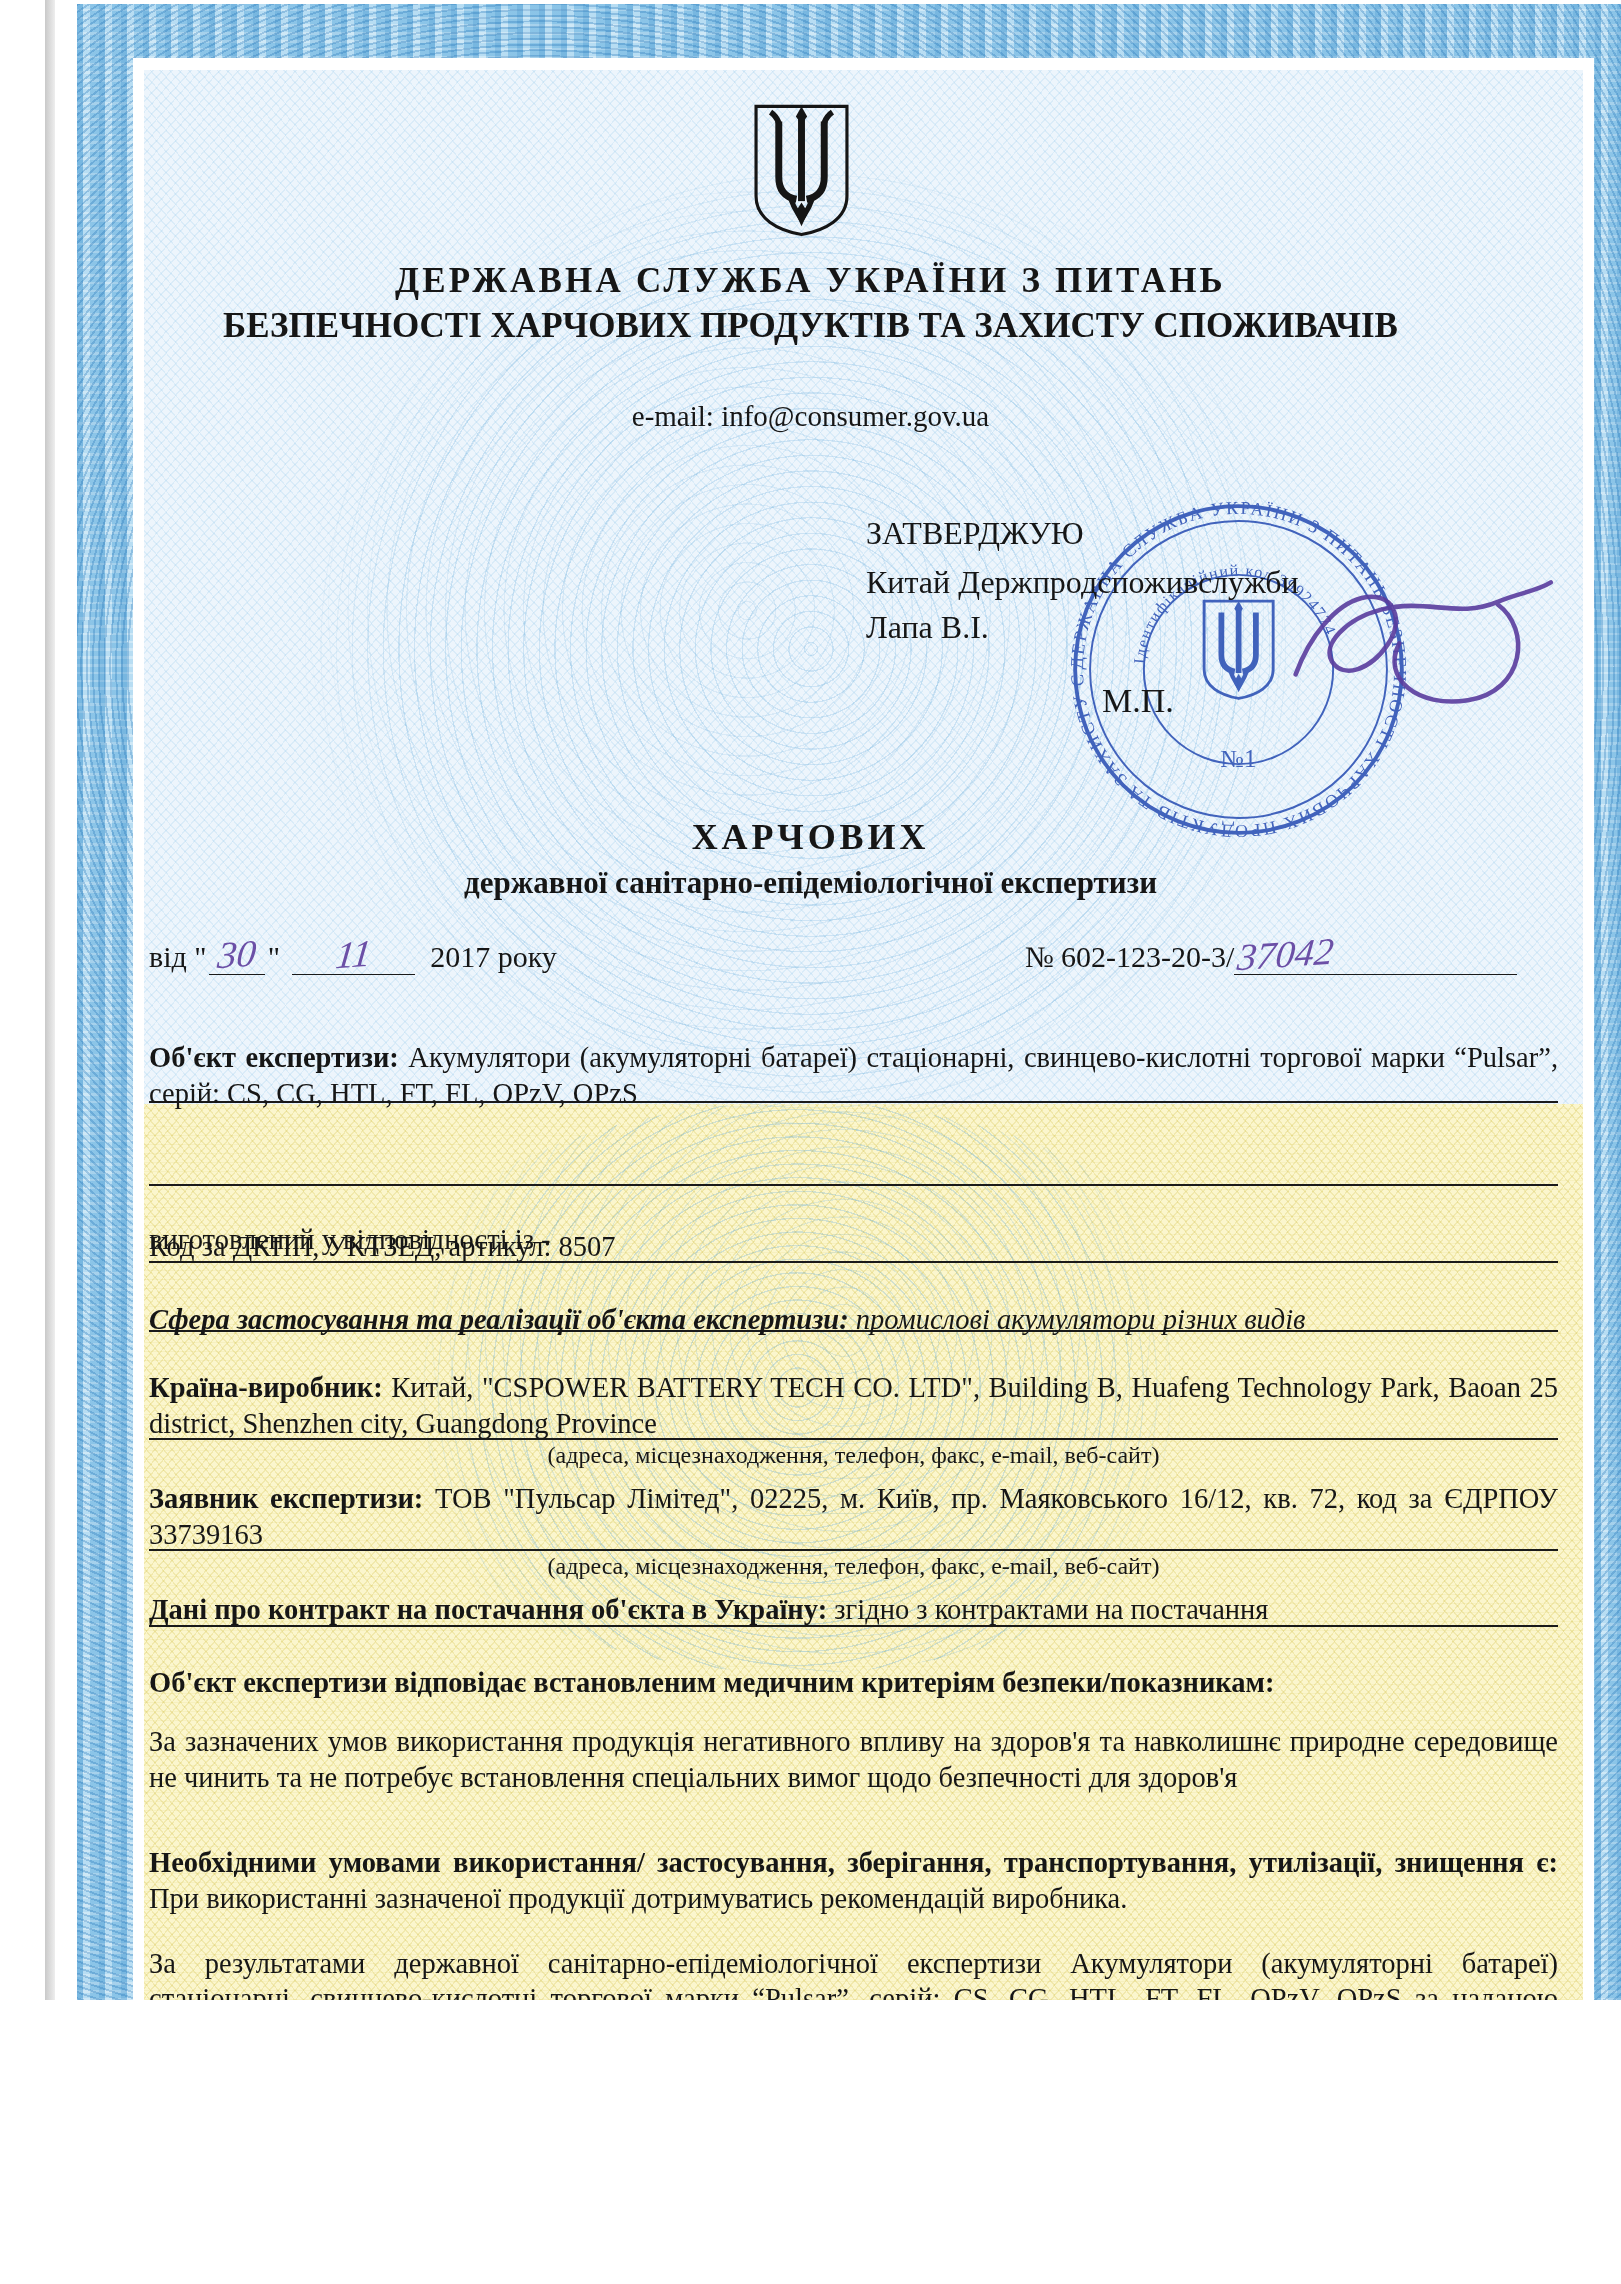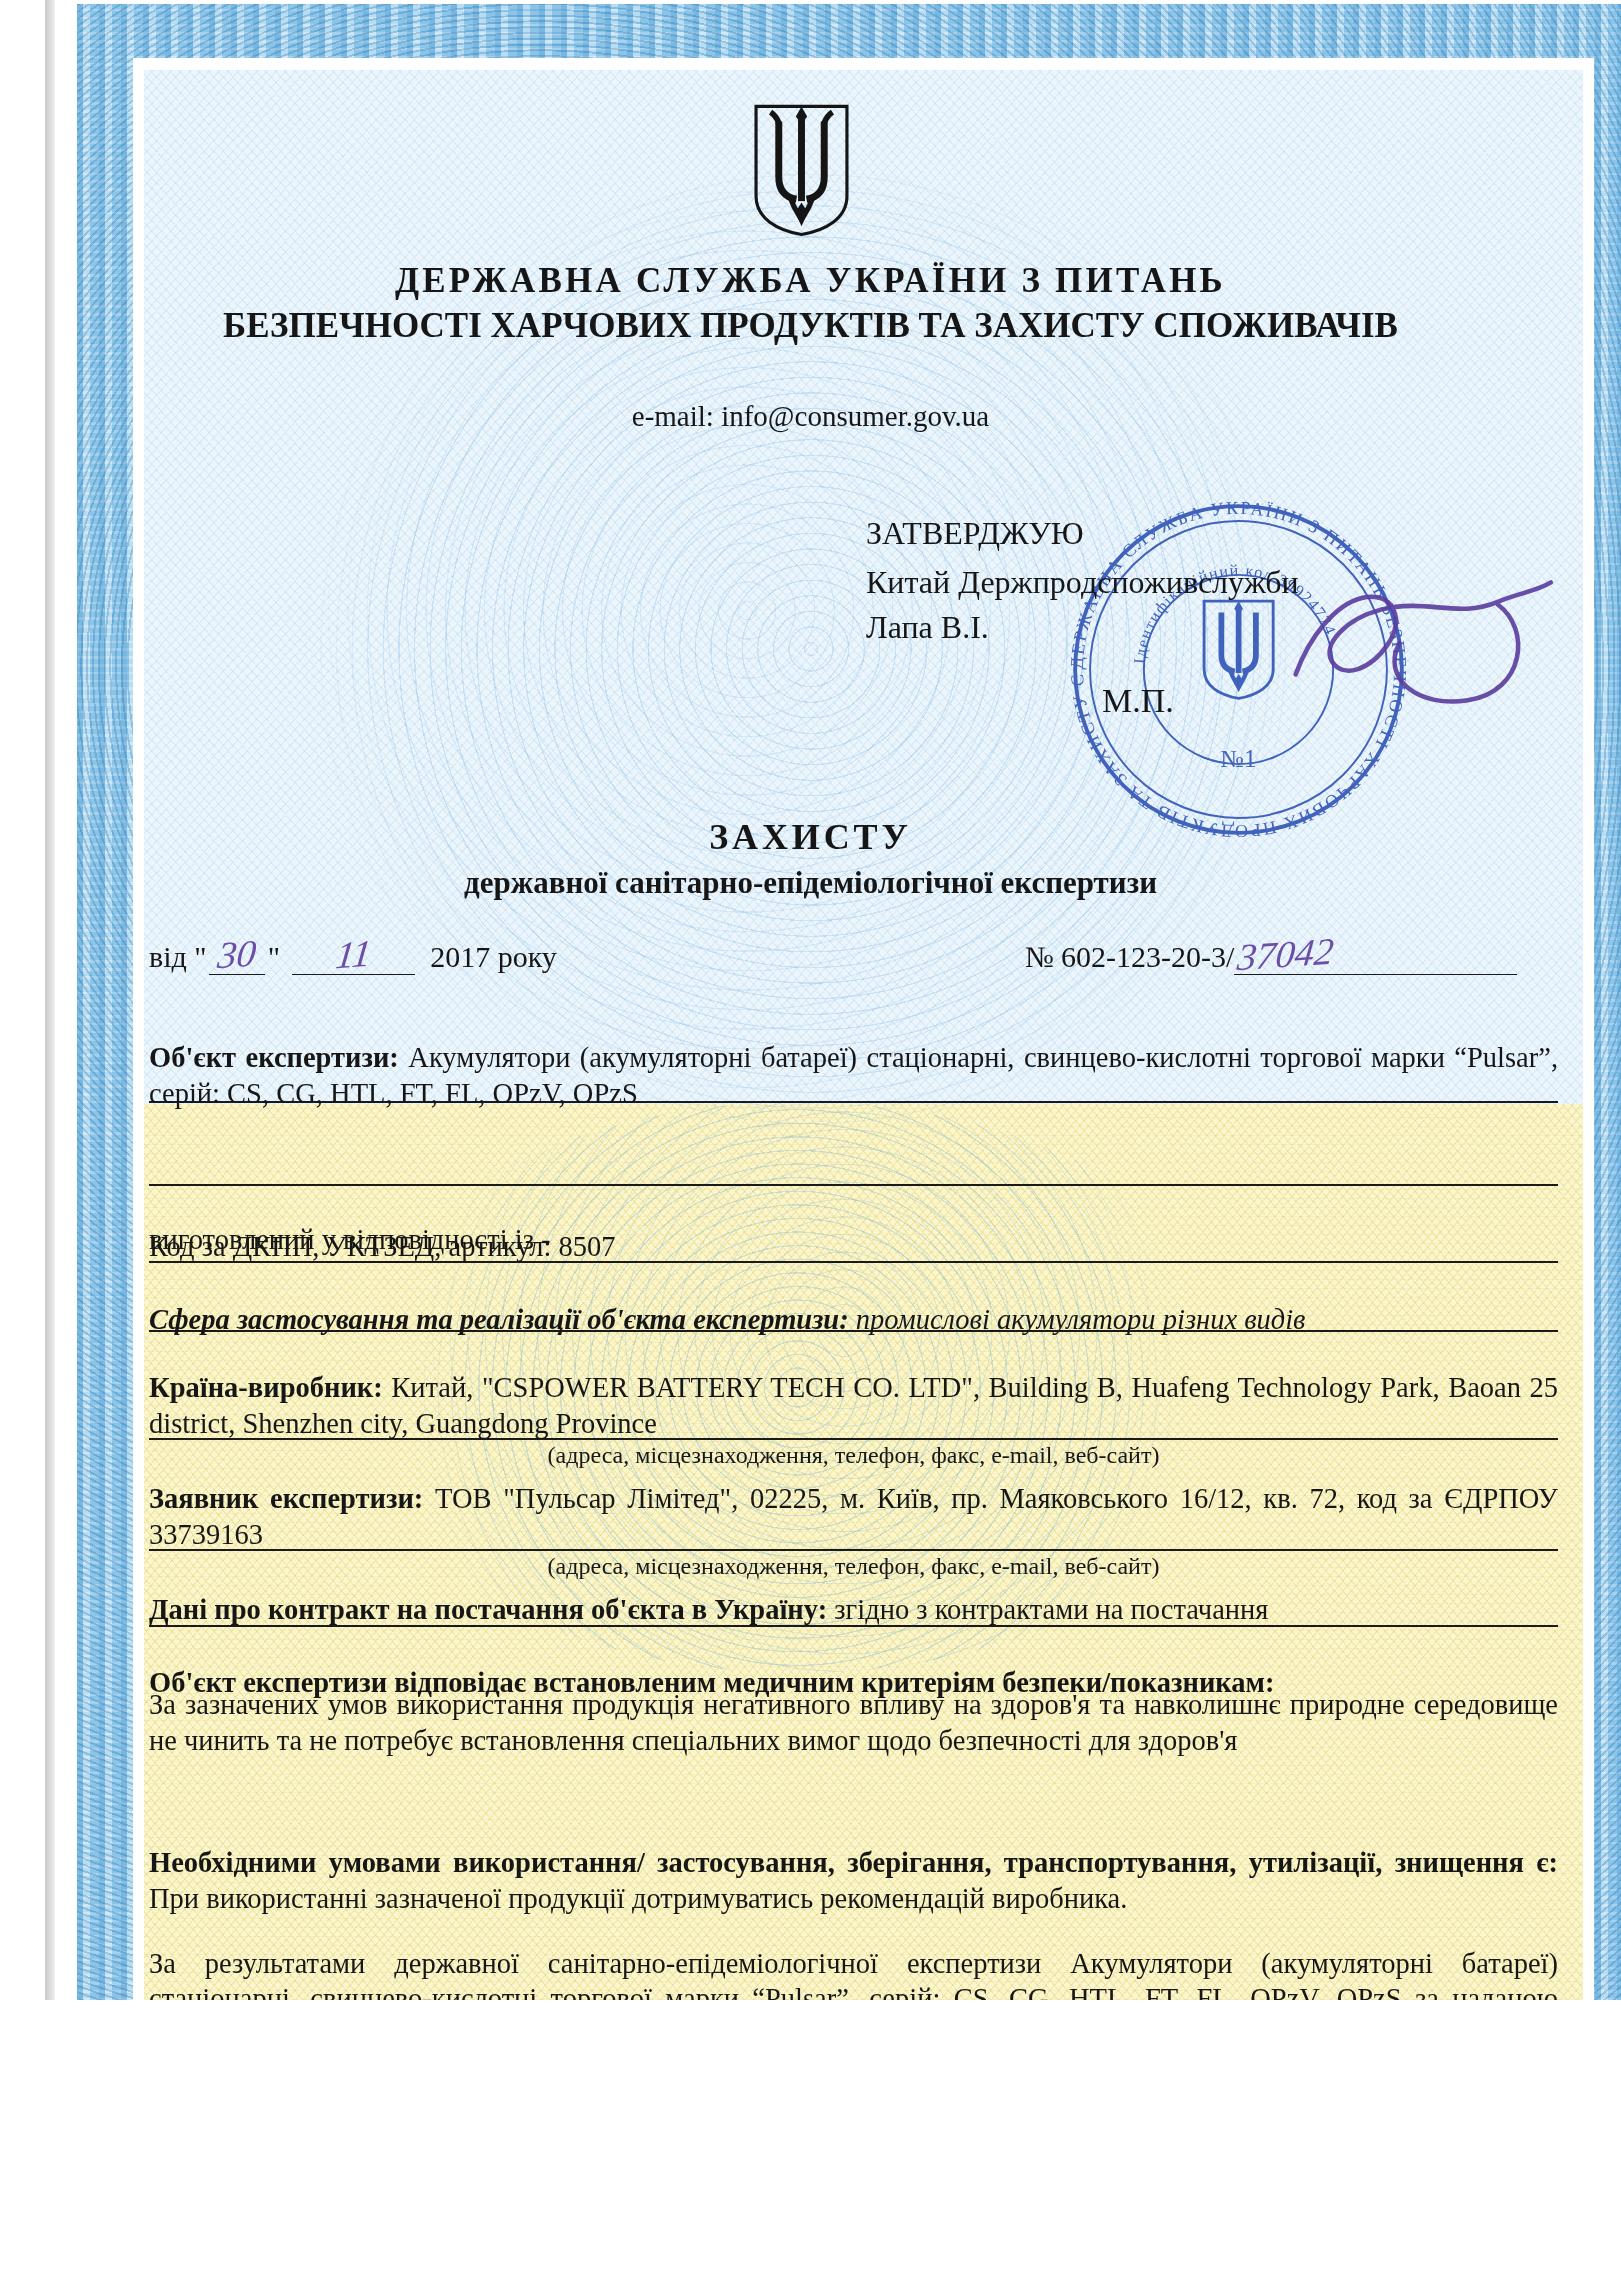--- a/index.html
+++ b/index.html
@@ -135,21 +135,21 @@
       <path d="M80,158 L70,174 L80,196 L90,174 Z" fill="#2b50b4"></path>
     </g>
     <text x="280" y="430" font-size="38" text-anchor="middle" fill="#2b50b4">№1</text>
   </svg>
 
   <svg class="abs" style="left:1284px;top:564px;z-index:11;opacity:.9;" width="272" height="169" viewBox="0 0 420 260">
     <path d="M18,170 C40,110 80,62 120,52 C168,40 188,84 160,124 C134,162 92,178 74,150 C58,124 96,84 150,70 C220,52 268,84 330,58 C362,44 390,42 412,28" fill="none" stroke="#5a3d9e" stroke-width="7" stroke-linecap="round"></path>
     <path d="M330,62 C382,100 372,196 284,210 C206,222 150,176 178,122" fill="none" stroke="#5a3d9e" stroke-width="7" stroke-linecap="round"></path>
   </svg>
 
-  <div class="abs ctr title-main z10">ЗАХИСТУ</div>
+  <div class="abs ctr title-main z10">ХАРЧОВИХ</div>
   <div class="abs ctr title-sub z10">державної санітарно-епідеміологічної експертизи</div>
 
   <div class="abs dateline" style="left:149px;top:940px;">
     <span>від "</span>
     <span class="slot slot-day"><span class="hw">30</span></span>
     <span>"</span>
     <span class="slot slot-month"><span class="hw">11</span></span>
     <span class="yr">2017 року</span>
   </div>
   <div class="abs dateline" style="left:1025px;top:940px;">
@@ -183,20 +183,20 @@
   <div class="abs cap z10" style="top:1442px;">(адреса, місцезнаходження, телефон, факс, e-mail, веб-сайт)</div>
   <div class="abs body-t jt z10" style="top:1481px;">
     <b>Заявник експертизи:</b><span> ТОВ "Пульсар Лімітед", 02225, м. Київ, пр. Маяковського 16/12, кв. 72, код за ЄДРПОУ 33739163</span>
   </div>
   <div class="abs cap z10" style="top:1553px;">(адреса, місцезнаходження, телефон, факс, e-mail, веб-сайт)</div>
   <div class="abs body-t z10" style="top:1592px;">
     <b>Дані про контракт на постачання об'єкта в Україну:</b><span> згідно з контрактами на постачання</span>
   </div>
 
   <div class="abs body-t z10" style="top:1665px;font-weight:bold;">Об'єкт експертизи відповідає встановленим медичним критеріям безпеки/показникам:</div>
-  <div class="abs body-t jt z10" style="top:1687px;line-height:36px;">За зазначених умов використання продукція негативного впливу на здоров'я та навколишнє природне середовище не чинить та не потребує встановлення спеціальних вимог щодо безпечності для здоров'я</div>
+  <div class="abs body-t jt z10" style="top:1724px;line-height:36px;">За зазначених умов використання продукція негативного впливу на здоров'я та навколишнє природне середовище не чинить та не потребує встановлення спеціальних вимог щодо безпечності для здоров'я</div>
   <div class="abs body-t jt z10" style="top:1845px;">
     <b>Необхідними умовами використання/ застосування, зберігання, транспортування, утилізації, знищення є:</b><span> При використанні зазначеної продукції дотримуватись рекомендацій виробника.</span>
   </div>
   <div class="abs body-t jt z10" style="top:1946px;line-height:35px;">За результатами державної санітарно-епідеміологічної експертизи Акумулятори (акумуляторні батареї) стаціонарні, свинцево-кислотні торгової марки “Pulsar”, серій: CS, CG, HTL, FT, FL, OPzV, OPzS за наданою заявником документацією відповідають вимогам діючого санітарного законодавства України і за умови дотримання вимог цього висновку можуть бути використані в заявленій сфері застосування.</div>
 
 </div>
 
 
 </body></html>

